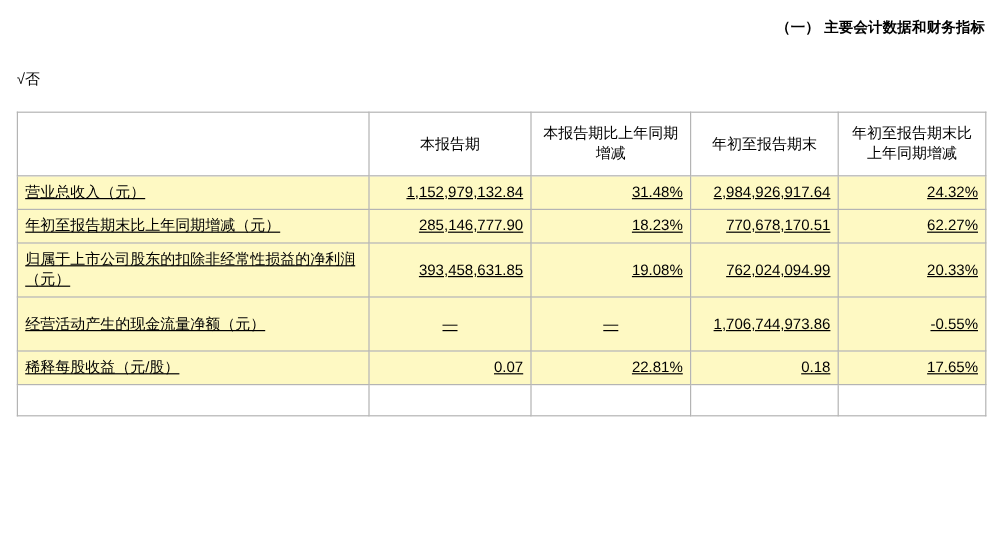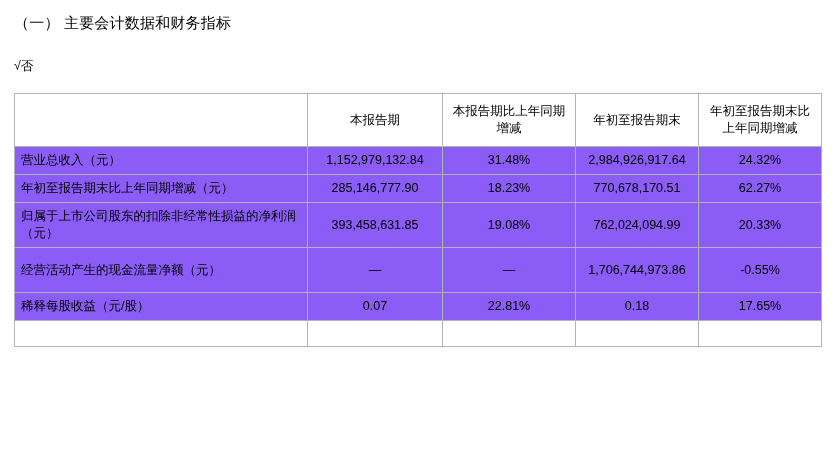--- a/index.html
+++ b/index.html
@@ -15,26 +15,27 @@
     overflow: hidden;
   }
   .page {
     position: relative;
     width: 835px;
     height: 452px;
     box-sizing: border-box;
     padding: 0 14px;
   }
   .section-title {
-    font-size: 15px;
-    font-weight: normal;
+    font-size: 12px;
+    font-weight: bold;
     letter-spacing: 0.2px;
     margin: 6px 0 0 0;
     padding-top: 6px;
     line-height: 22px;
+    text-align: right;
   }
   .question {
     font-size: 13.5px;
     line-height: 20px;
     margin-top: 31px;
   }
   .answer {
     font-size: 12.5px;
     line-height: 18px;
     margin-top: 23px;
@@ -63,29 +64,30 @@
     height: 44px;
     padding: 4px 8px;
   }
   table.fin thead th.blank {
     border-top: 1px solid #b4b4b4;
   }
   td.label {
     text-align: left;
   }
   td.num {
-    text-align: center;
+    text-align: right;
     padding-right: 7px;
     font-variant-numeric: tabular-nums;
   }
   td.dash {
     text-align: center;
   }
   tr.shaded td {
-    background: #8b5cf6;
+    background: #fef9c3;
+    text-decoration: underline;
   }
   tr.plain td {
     background: #ffffff;
   }
   tr.tall td {
     height: 34px;
   }
   tr.row-last td {
     height: 17px;
     padding-bottom: 3px;

